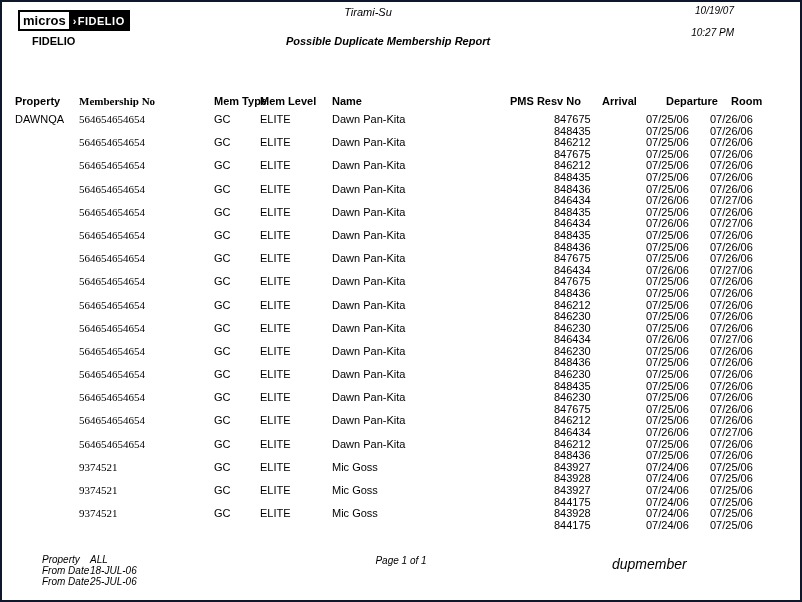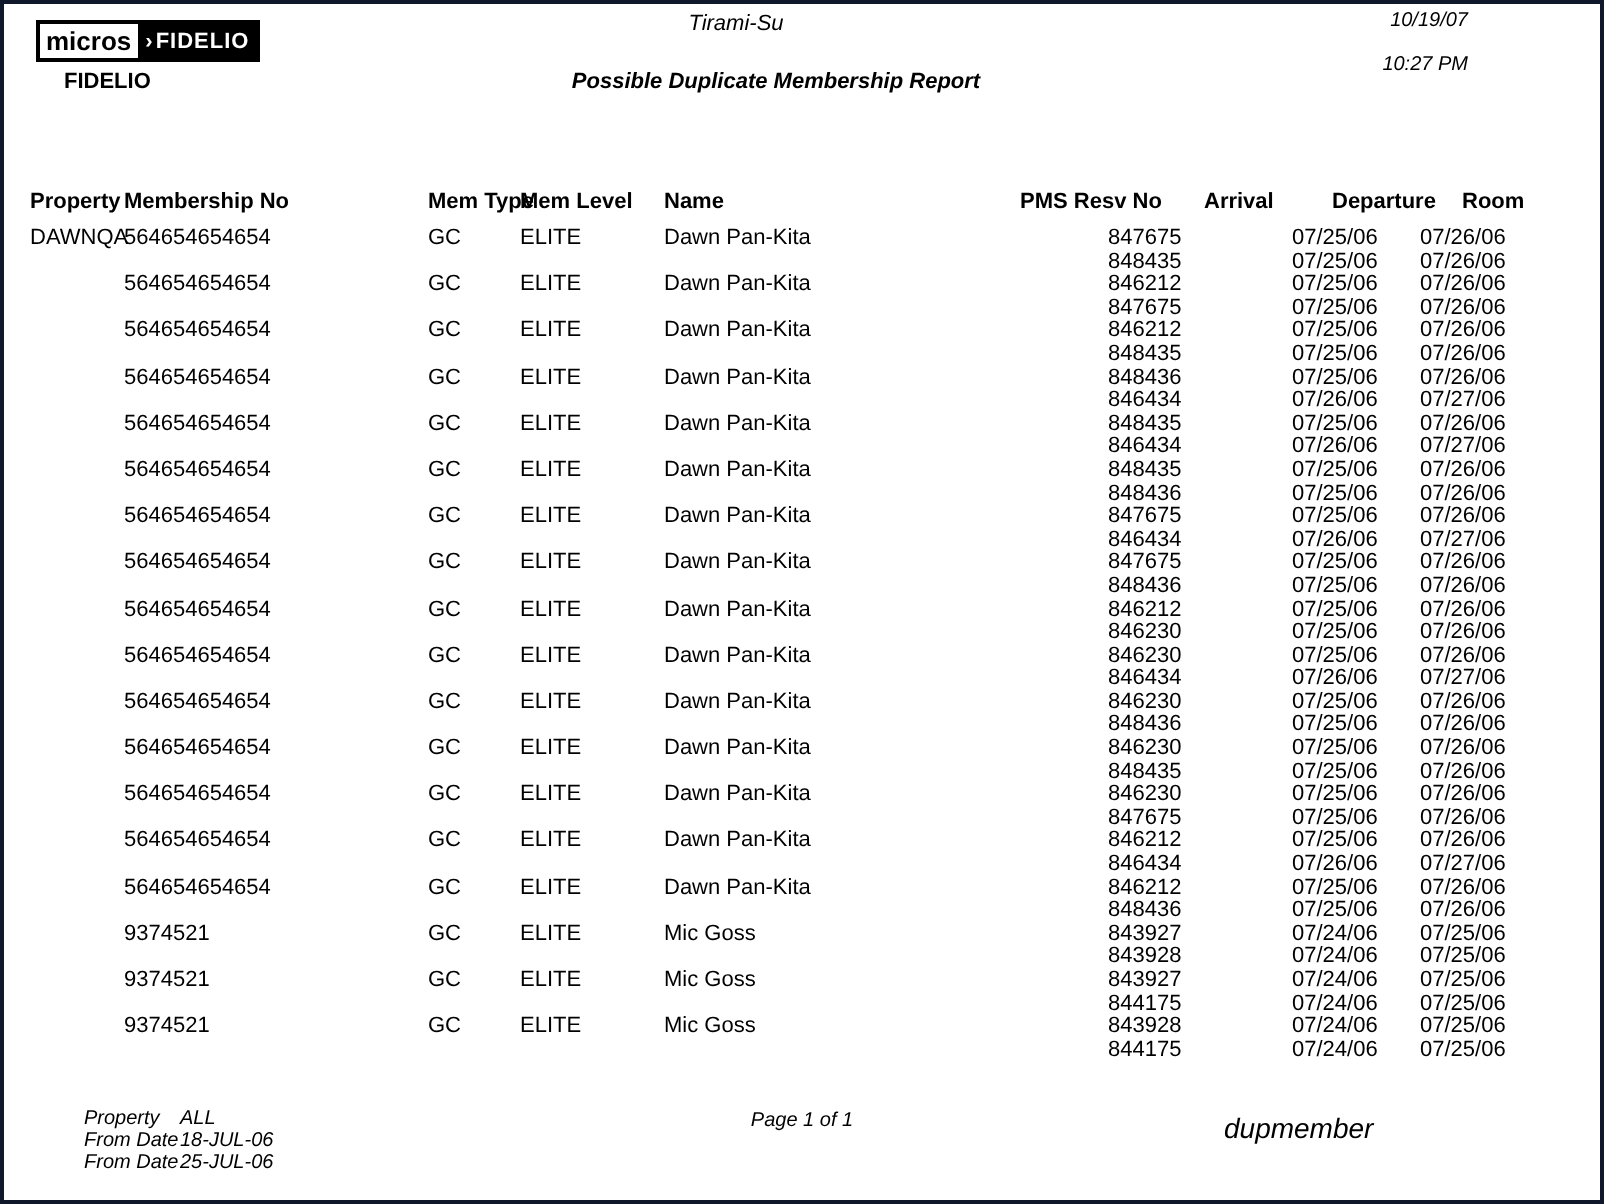--- a/index.html
+++ b/index.html
@@ -21,21 +21,21 @@
   .logo-arrow { font-weight:bold; font-size:11px; margin-right:1px; }
   .hotel-name { position:absolute; left:30px; top:33px; font-weight:bold; font-size:11px; }
   .center-head { position:absolute; left:0; top:4px; width:732px; text-align:center; }
   .report-property { font-style:italic; font-size:11px; }
   .report-title { margin-top:17px; font-style:italic; font-weight:bold; font-size:11px;padding-left:40px; }
   .datetime { position:absolute; right:66px; top:4px; text-align:right; font-style:italic; font-size:10px; line-height:10px; }
   .datetime .time { margin-top:12px;text-align:center; }
   
   .cell { position:absolute; white-space:nowrap; }
   .col-prop  { left:13px; }
-  .col-mem   { left:60px; }
+  .col-mem   { left:77px;font-family:Liberation Serif, serif; }
   .col-type  { left:212px; }
   .col-level { left:258px; }
   .col-name  { left:330px; }
   .col-resv  { left:508px; }
   .col-arr   { left:600px;text-align:right; }
   .col-dep   { left:664px; }
   .col-room  { left:729px; }
   .thead { position:absolute; top:93px; left:0; right:0; height:14px; font-weight:bold; font-size:11px; }
   .tbody { position:absolute; top:112px; left:0; right:0; font-size:11px; }
   .group { position:relative; height:23.2px;padding-left:44px; }

